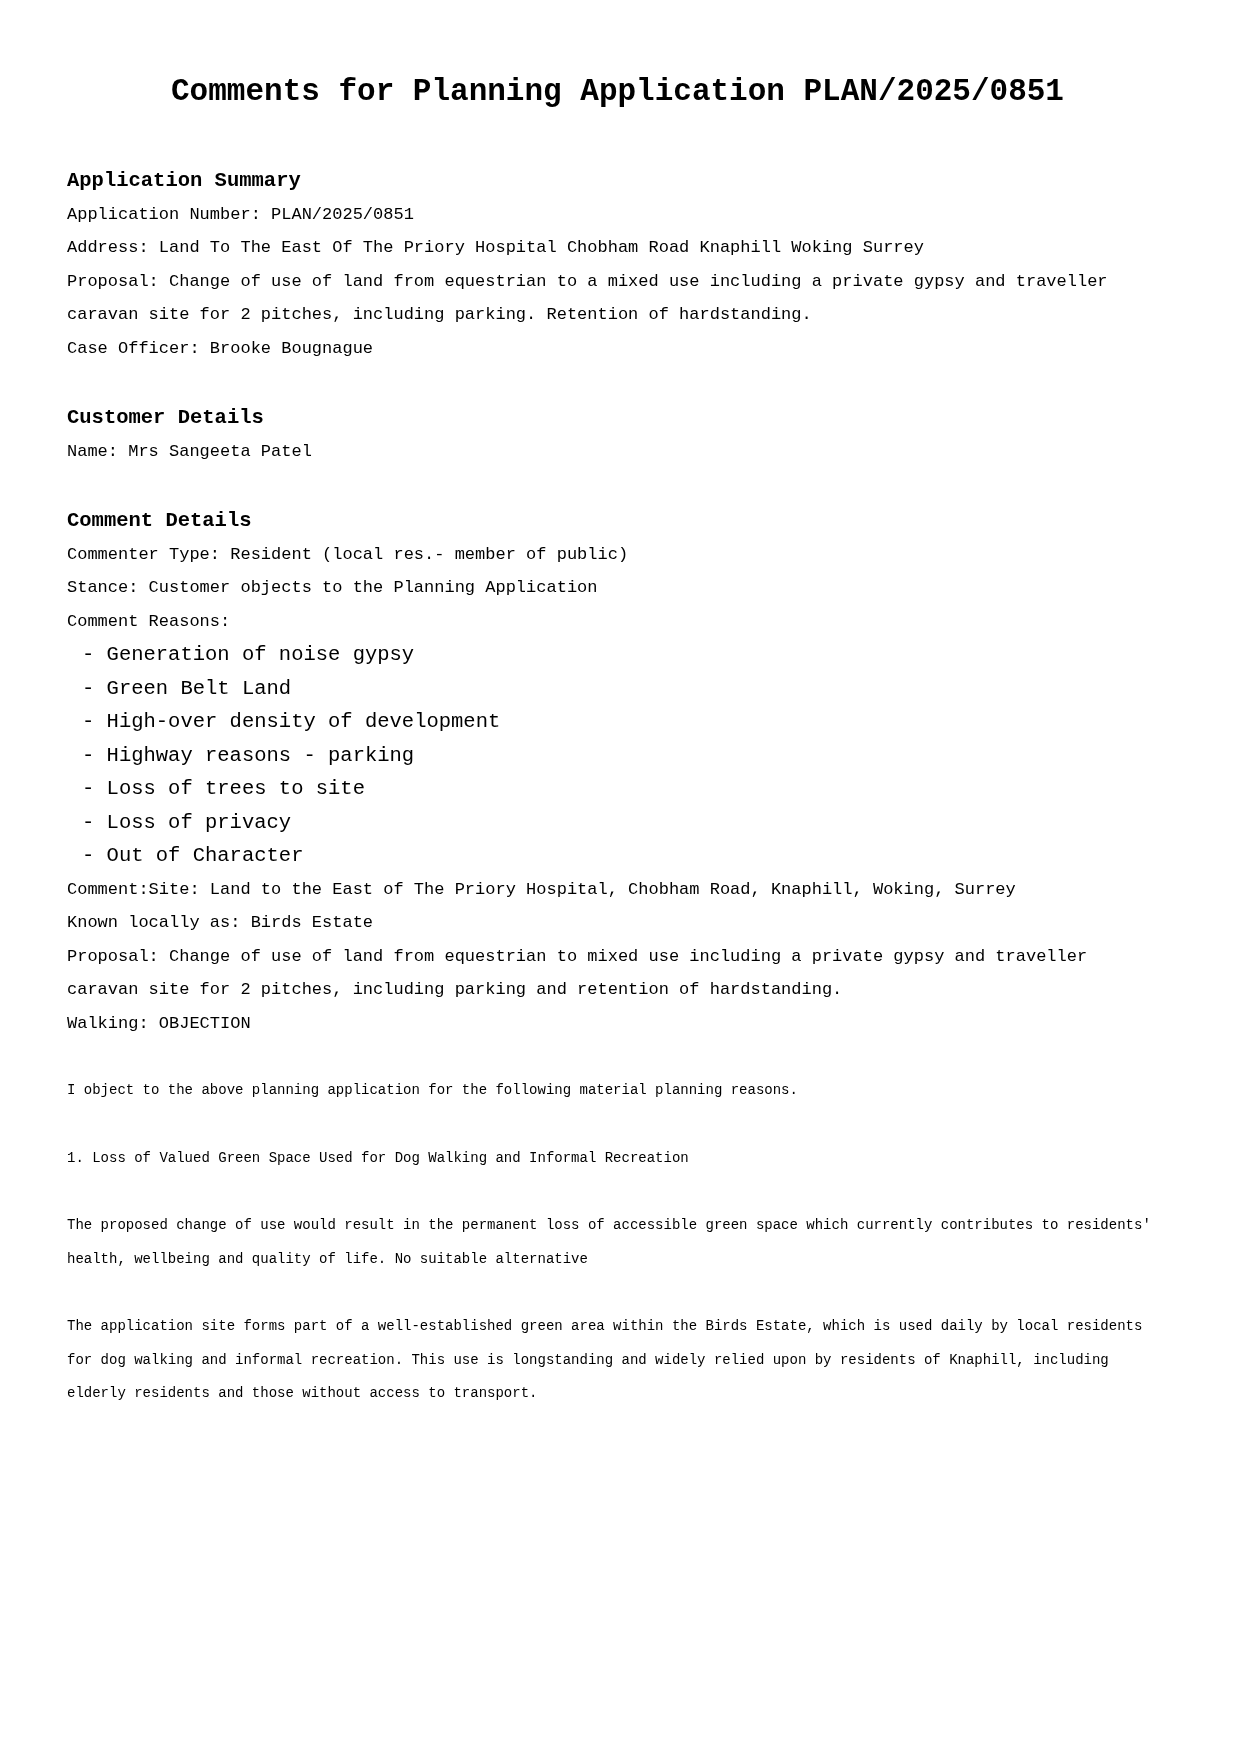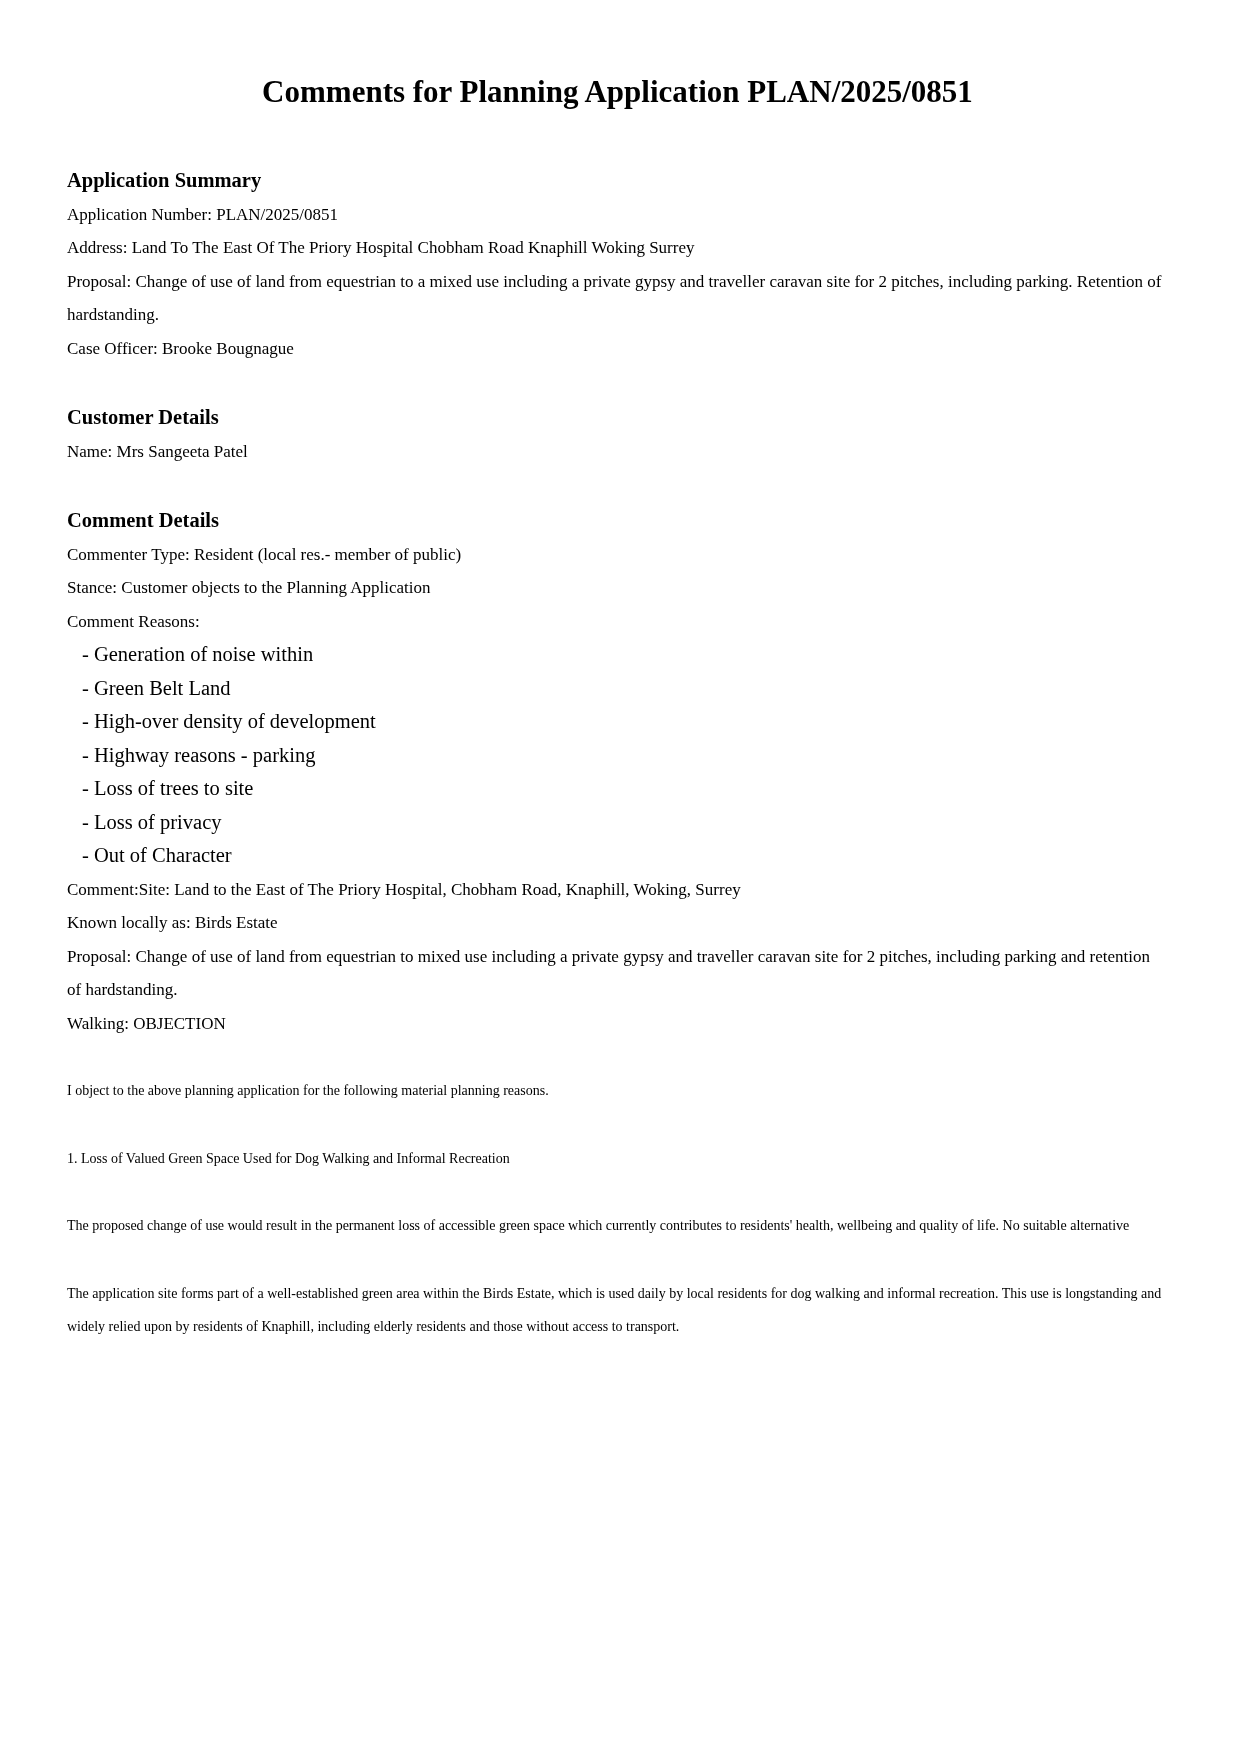--- a/index.html
+++ b/index.html
@@ -6,21 +6,21 @@
     margin: 0;
     padding: 0;
     background: #ffffff;
   }
   .page {
     width: 1240px;
     height: 1738px;
     box-sizing: border-box;
     background: #ffffff;
     color: #000000;
-    font-family: Liberation Serif, serif;
+    font-family: Liberation Mono, monospace;
     padding: 72px 72px 0 67px;
     overflow: hidden;
   }
   h1.doc-title {
     font-size: 31px;
     font-weight: bold;
     text-align: center;
     margin: 0;
     line-height: 40px;
   }
@@ -71,21 +71,21 @@
   <div class="section">
     <h2 class="section-heading">Customer Details</h2>
     <p class="line">Name: Mrs Sangeeta Patel</p>
   </div>
 
   <div class="section">
     <h2 class="section-heading">Comment Details</h2>
     <p class="line">Commenter Type: Resident (local res.- member of public)</p>
     <p class="line">Stance: Customer objects to the Planning Application</p>
     <p class="line">Comment Reasons:</p>
-    <p class="reason">- Generation of noise within</p>
+    <p class="reason">- Generation of noise gypsy</p>
     <p class="reason">- Green Belt Land</p>
     <p class="reason">- High-over density of development</p>
     <p class="reason">- Highway reasons - parking</p>
     <p class="reason">- Loss of trees to site</p>
     <p class="reason">- Loss of privacy</p>
     <p class="reason">- Out of Character</p>
     <p class="line">Comment:Site: Land to the East of The Priory Hospital, Chobham Road, Knaphill, Woking, Surrey</p>
     <p class="line">Known locally as: Birds Estate</p>
     <p class="line">Proposal: Change of use of land from equestrian to mixed use including a private gypsy and traveller caravan site for 2 pitches, including parking and retention of hardstanding.</p>
     <p class="line">Walking: OBJECTION</p>

